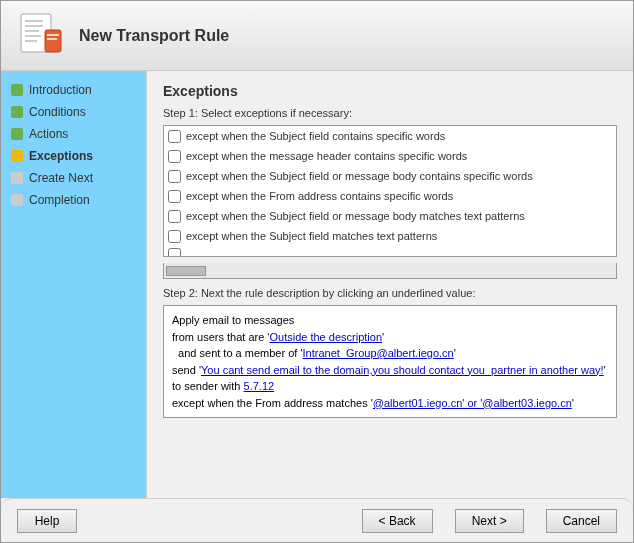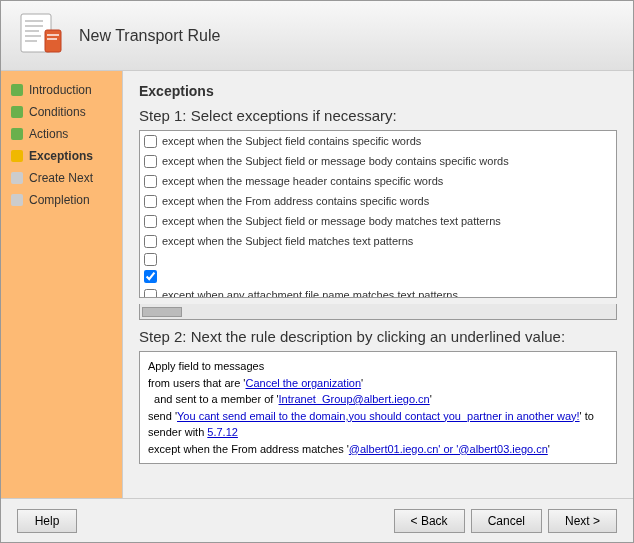--- a/index.html
+++ b/index.html
@@ -28,31 +28,31 @@
       min-height: 70px;
     }
     .title-icon {
       width: 48px;
       height: 48px;
       margin-right: 14px;
       flex-shrink: 0;
     }
     .title-text {
       font-size: 16px;
-      font-weight: normal;
+      font-weight: bold;
       color: #333;
     }
     .main-content {
       display: flex;
       flex: 1;
       overflow: hidden;
     }
     .sidebar {
-      width: 122px;
-      background: #fdba74;
+      width: 146px;
+      background: #7dd3fc;
       padding: 8px 0;
       border-right: 1px solid #ccc;
       flex-shrink: 0;
     }
     .sidebar-item {
       display: flex;
       align-items: center;
       padding: 4px 10px;
       cursor: pointer;
       color: #333;
@@ -76,28 +76,28 @@
       overflow-y: auto;
       background: #f0f0f0;
     }
     .section-title {
       font-size: 14px;
       font-weight: bold;
       color: #333;
       margin-bottom: 8px;
     }
     .step-label {
-      font-size: 15px;
+      font-size: 11px;
       color: #333;
       margin-bottom: 6px;
     }
     .listbox {
       border: 1px solid #999;
       background: white;
-      height: 168px;
+      height: 132px;
       overflow-y: scroll;
       margin-bottom: 6px;
       position: relative;
     }
     .listbox-item {
       display: flex;
       align-items: center;
       padding: 2px 4px;
       line-height: 16px;
     }
@@ -139,32 +139,33 @@
       cursor: pointer;
     }
     .footer {
       display: flex;
       justify-content: space-between;
       align-items: center;
       padding: 8px 16px;
       border-top: 1px solid #ccc;
       background: #f0f0f0;
       height: 44px;
+      border-radius: 11px;
     }
     .btn {
       padding: 4px 16px;
       font-size: 12px;
       border: 1px solid #999;
       background: linear-gradient(to bottom, #f5f5f5, #ddd);
       cursor: pointer;
       min-width: 60px;
     }
     .btn-group {
       display: flex;
-      gap: 6px;
+      gap: 22px;
     }
   </style>
 </head>
 <body>
 
 <div class="dialog">
 
   <div class="title-bar">
     <div class="title-icon">
       <svg width="48" height="48" viewBox="0 0 48 48">
@@ -214,28 +215,28 @@
     <div class="content-area">
       <div class="section-title">Exceptions</div>
       <div class="step-label">Step 1: Select exceptions if necessary:</div>
 
       <div class="listbox">
         <div class="listbox-item">
           <input type="checkbox" id="cb1" style="">
           <label for="cb1">except when the Subject field contains specific words</label>
         </div>
         <div class="listbox-item">
+          <input type="checkbox" id="cb3" style="">
+          <label for="cb3">except when the message header contains specific words</label>
+        </div>
+        <div class="listbox-item">
           <input type="checkbox" id="cb2" style="">
           <label for="cb2">except when the Subject field or message body contains specific words</label>
         </div>
         <div class="listbox-item">
-          <input type="checkbox" id="cb3" style="">
-          <label for="cb3">except when the message header contains specific words</label>
-        </div>
-        <div class="listbox-item">
           <input type="checkbox" id="cb4" style="">
           <label for="cb4">except when the From address contains specific words</label>
         </div>
         <div class="listbox-item">
           <input type="checkbox" id="cb6" style="">
           <label for="cb6">except when the Subject field or message body matches text patterns</label>
         </div>
         <div class="listbox-item">
           <input type="checkbox" id="cb5" style="">
           <label for="cb5">except when the Subject field matches text patterns</label>
@@ -252,38 +253,38 @@
         </div>
       </div>
 
       <div class="hscroll-bar">
         <div class="hscroll-thumb"></div>
       </div>
 
       <div class="step-label">Step 2: Next the rule description by clicking an underlined value:</div>
 
       <div class="description-box">
-        <div>Apply field to messages</div>
-        <div>
-          from users that are '<span class="link">Cancel the organization</span>'
+        <div>Apply email to messages</div>
+        <div>
+          from users that are '<span class="link">Outside the description</span>'
         </div>
         <div>
           &nbsp;&nbsp;and sent to a member of '<span class="link">Intranet_Group@albert.iego.cn</span>'
         </div>
         <div>
           send '<span class="link">You cant send email to the domain,you should contact you_partner in another way!</span>' to sender with <span class="link">5.7.12</span>
         </div>
         <div>
           except when the From address matches '<span class="link">@albert01.iego.cn' or '@albert03.iego.cn</span>'
         </div>
       </div>
     </div>
   </div>
 
   <div class="footer">
     <button class="btn">Help</button>
     <div class="btn-group">
       <button class="btn">&lt; Back</button>
+      <button class="btn">Next &gt;</button>
       <button class="btn">Cancel</button>
-      <button class="btn">Next &gt;</button>
     </div>
   </div>
 </div>
 
 </body></html>

